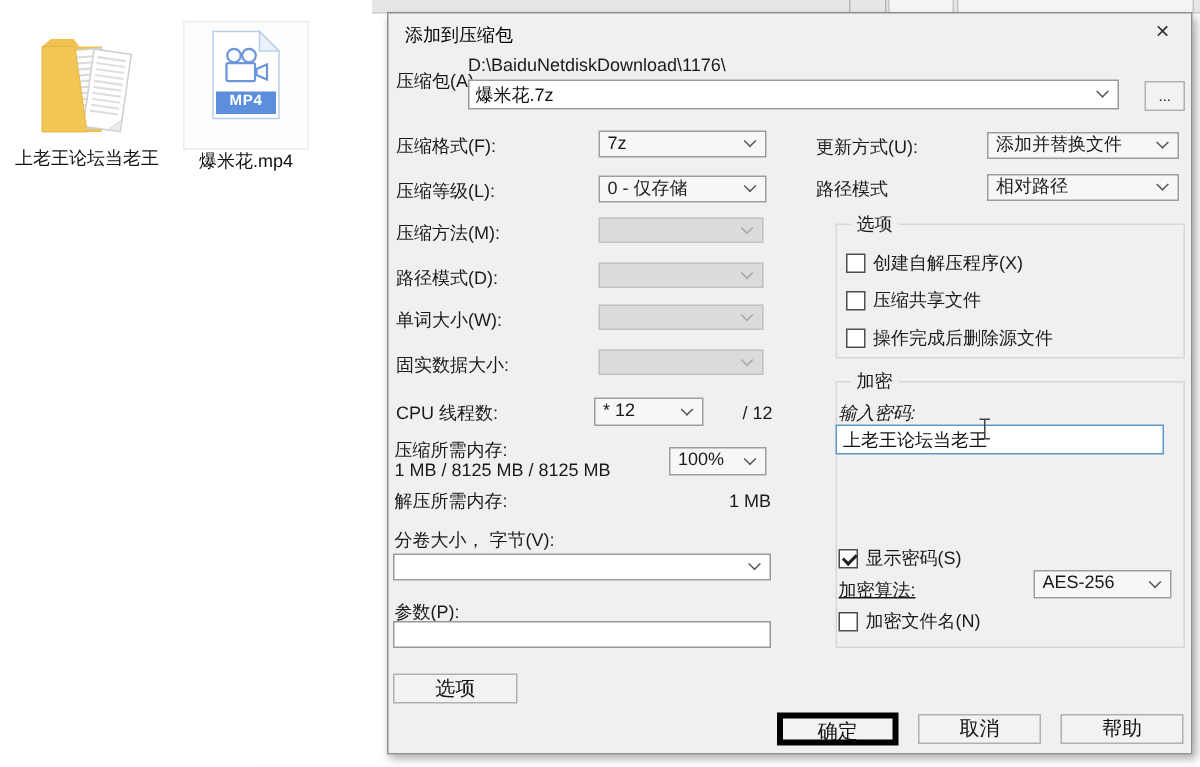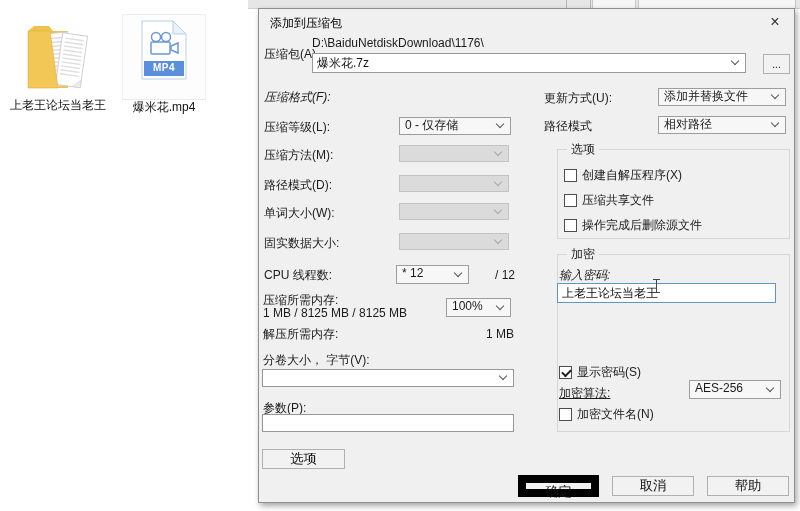--- a/index.html
+++ b/index.html
@@ -40,21 +40,21 @@
 
   .groupbox { position:absolute; border:1px solid #d7d7d7; }
   .group-title { position:absolute; background:#f0f0f0; padding:0 4px; line-height:13px; }
 
   .cb-row { position:absolute; display:flex; align-items:center; gap:5px; cursor:default; }
   .cbox { position:relative; width:13px; height:13px; background:#fff; border:1px solid #4d4d4d; flex:0 0 13px; }
   .cbox.checked::after { content:""; position:absolute; left:2px; top:2px; width:7px; height:4px;
     border-left:2px solid #222; border-bottom:2px solid #222; transform:rotate(-45deg); }
 
   .btn { position:absolute; background:#f2f2f2; border:1px solid #b0b0b0; text-align:center; cursor:pointer; color:#111; }
-  .btn.default { border:8px solid #000000; }
+  .btn.default { border:4px solid #000000; }
 
   .ibeam { position:absolute; width:9px; height:14px; pointer-events:none; }
   .ibeam::before { content:""; position:absolute; left:4px; top:1px; width:1px; height:12px; background:#444; }
   .ibeam::after { content:""; position:absolute; left:1px; top:0; width:7px; height:1px; background:#444; box-shadow:0 13px 0 #444; }
 </style>
 </head>
 <body>
 
 <div class="bg-strip">
   <div class="sep" style="left:318px"></div>
@@ -103,21 +103,24 @@
   <div class="dlg-close">×</div>
 
   <div class="lbl" style="left:5px; top:38px;">压缩包(A)</div>
   <div class="lbl" style="left:53px; top:27px;">D:\BaiduNetdiskDownload\1176\</div>
   <div class="editcombo" style="left:53px; top:44px; width:434px; height:20px;">
     <input type="text" value="爆米花.7z" style="">
     <span class="chev"></span>
   </div>
   <button class="btn" style="left:504px; top:45px; width:27px; height:20px; font-size:10px;">...</button>
 
-  <div class="lbl" style="left:5px; top:81px;font-style:italic;">压缩格式(F):</div>
+  <div class="lbl" style="left:5px; top:81px;">压缩格式(F):</div>
+  <div class="combo" style="left:140px; top:78px; width:112px; height:18px;">
+    <span>7z</span><span class="chev"></span>
+  </div>
 
   <div class="lbl" style="left:5px; top:111px;">压缩等级(L):</div>
   <div class="combo" style="left:140px; top:108px; width:112px; height:18px;">
     <span>0 - 仅存储</span><span class="chev"></span>
   </div>
 
   <div class="lbl" style="left:5px; top:139px;">压缩方法(M):</div>
   <div class="combo disabled" style="left:140px; top:136px; width:110px; height:17px;">
     <span></span><span class="chev"></span>
   </div>

